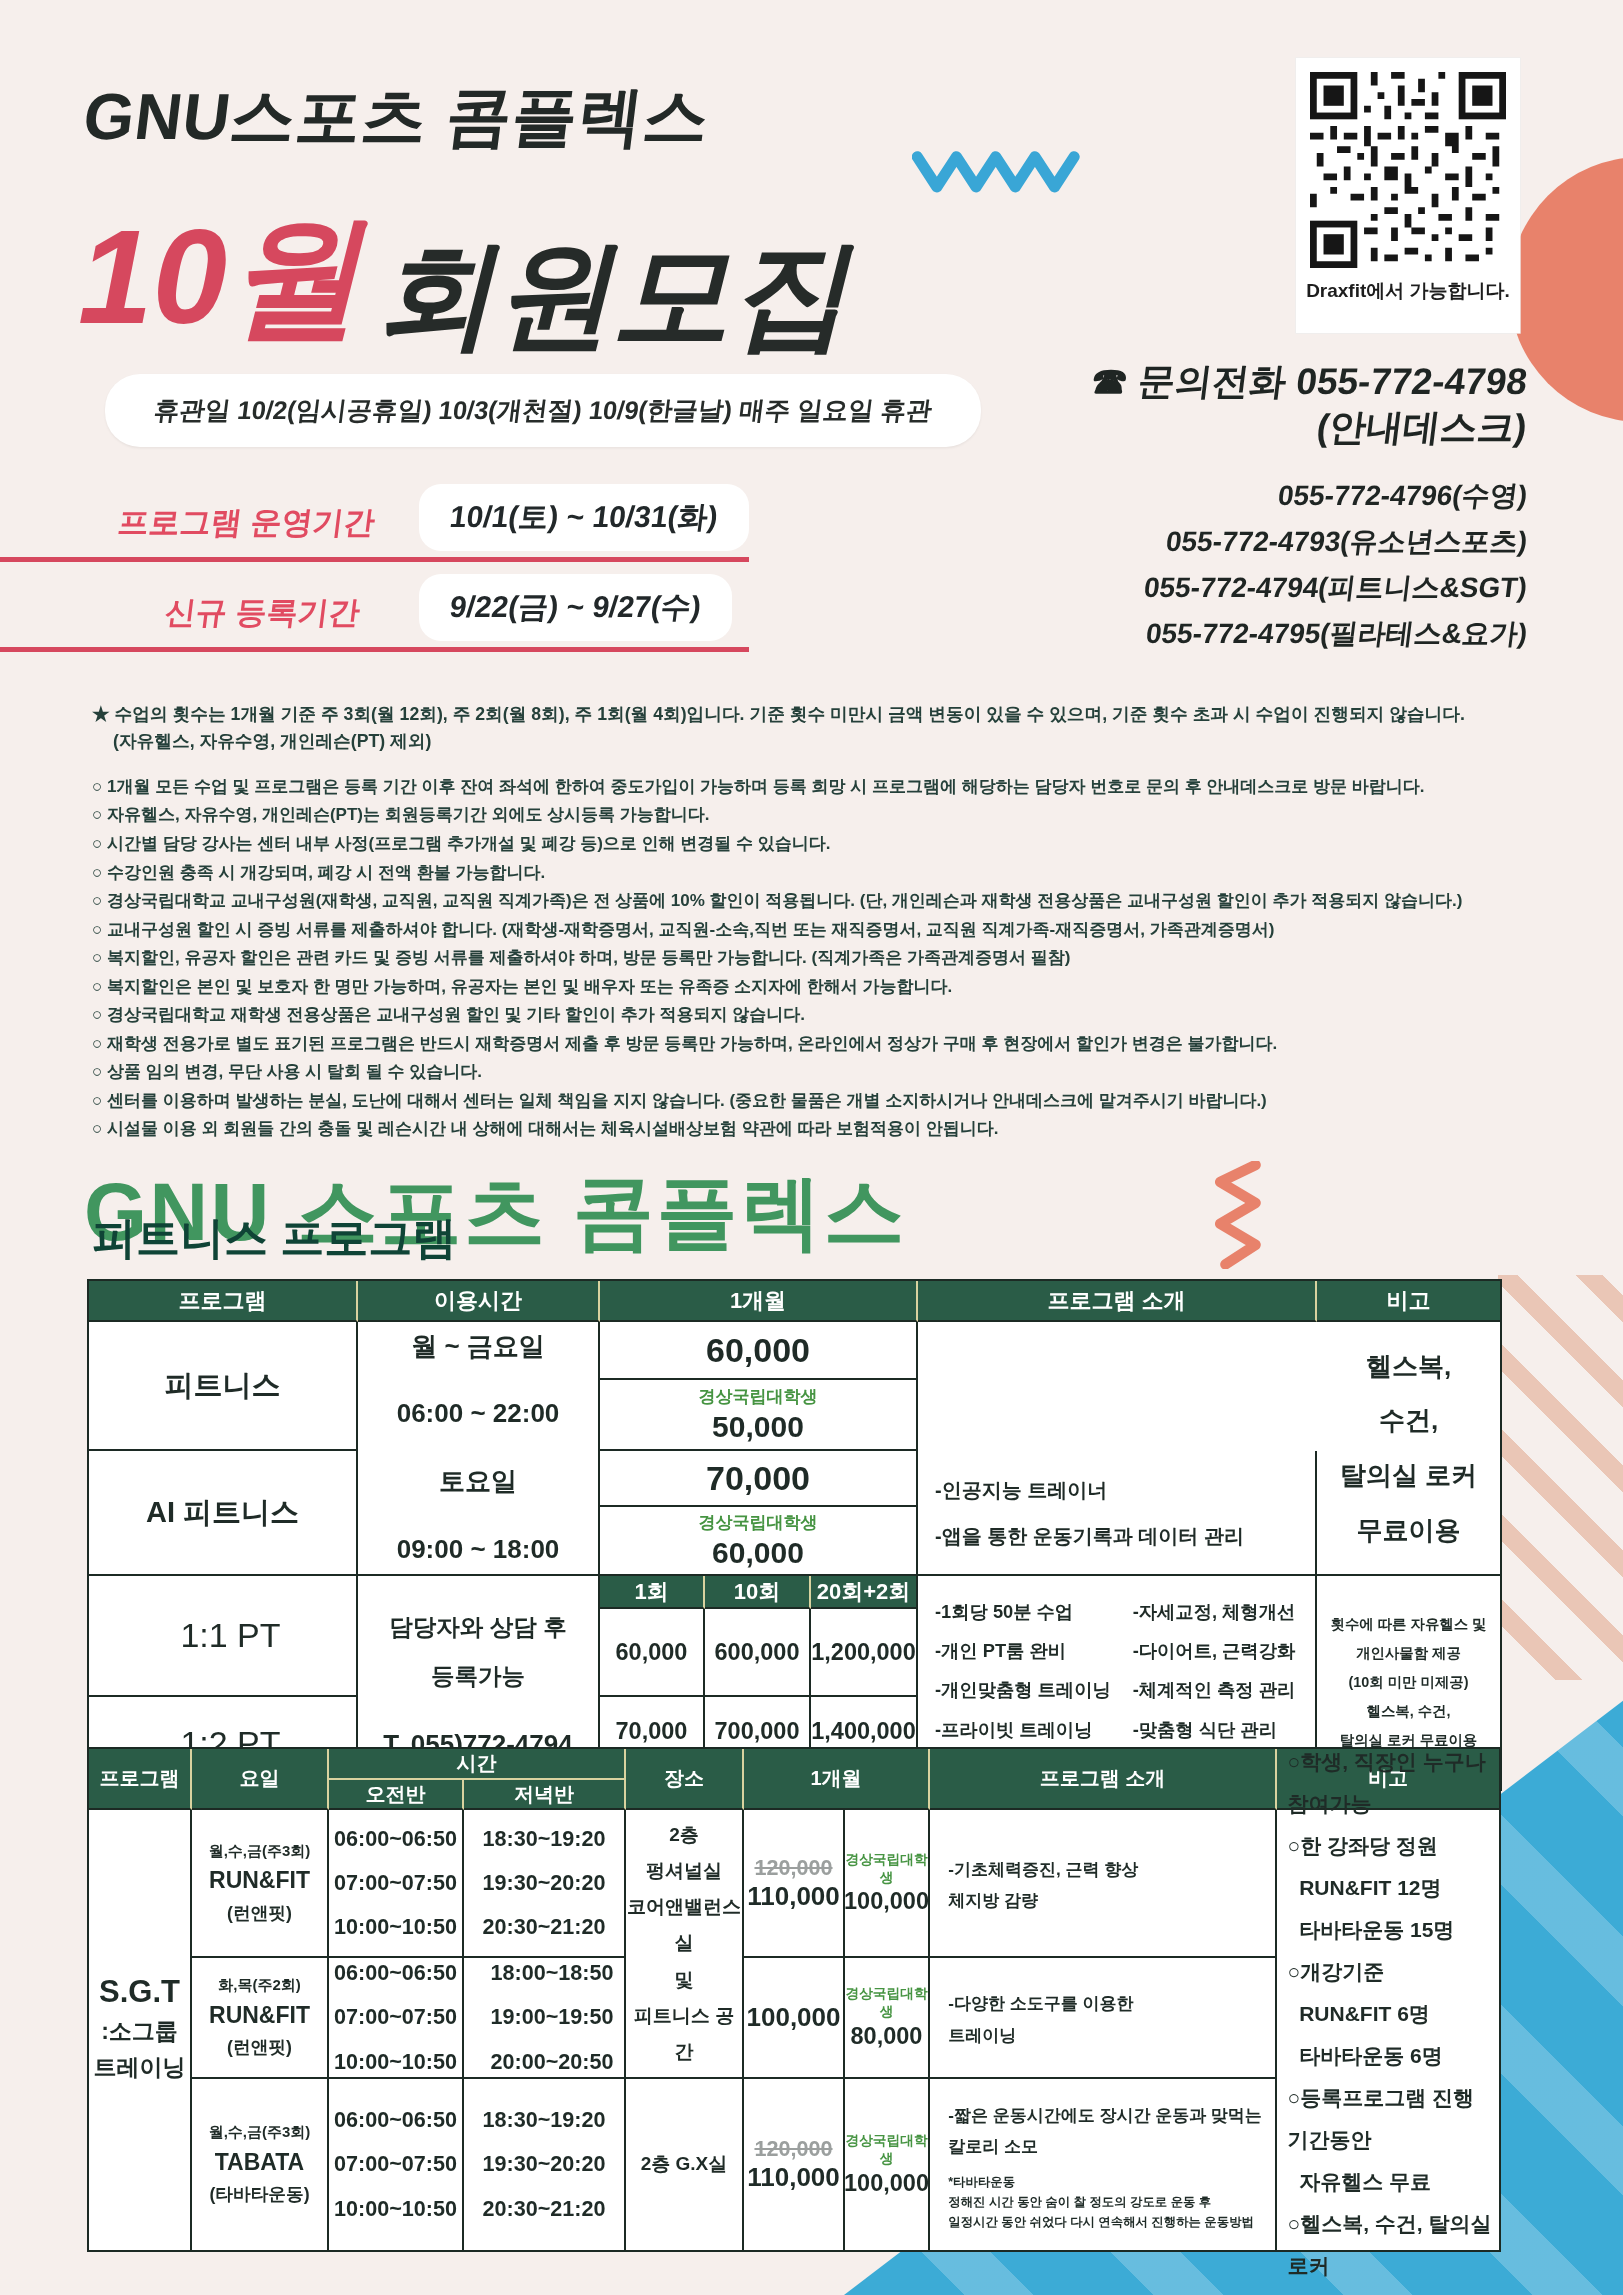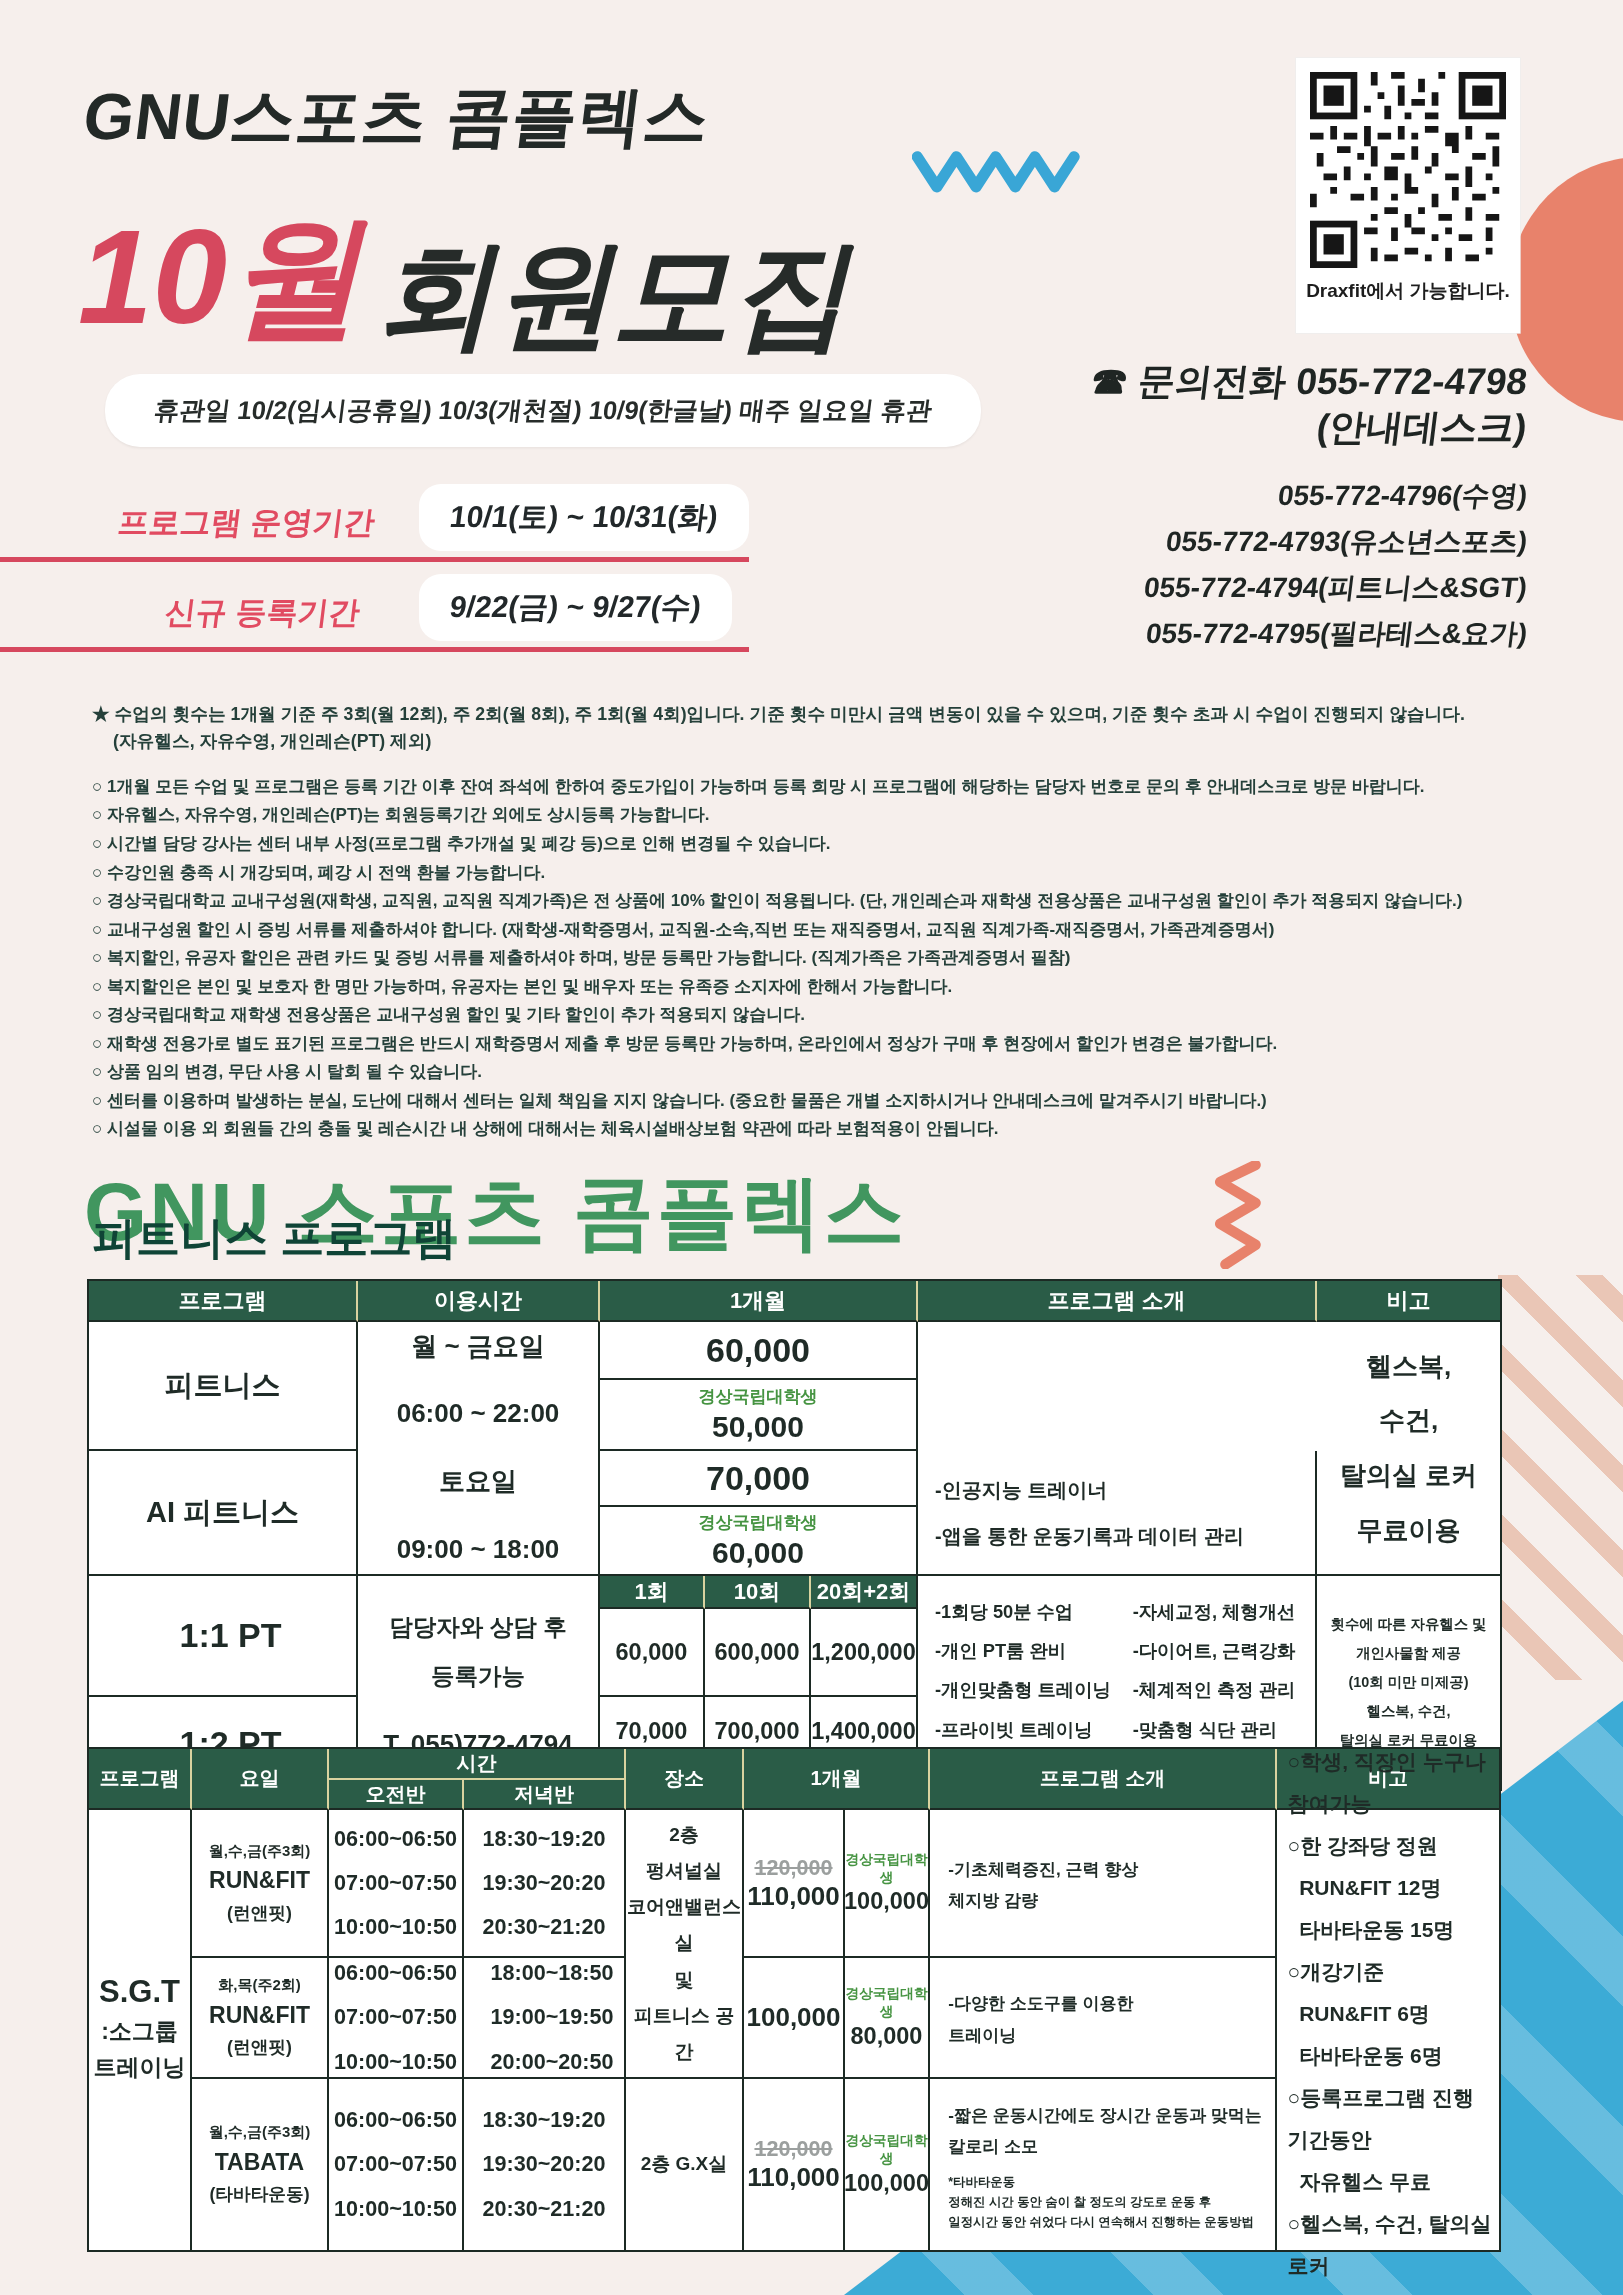--- a/index.html
+++ b/index.html
@@ -57,21 +57,21 @@
   .prog-name{font-size:29px;font-weight:700;}
   .hours{font-size:26px;font-weight:700;line-height:2.6;}
   .price-lg{font-size:34px;font-weight:700;}
   .stud-label{font-size:17px;font-weight:800;color:#469442;}
   .price-md{font-size:30px;font-weight:700;margin-top:2.6px;}
   .intro2{flex-direction:row !important;align-items:flex-start !important;justify-content:flex-start !important;
           text-align:left;padding:15.7px 6.5px 6.5px 17px;gap:22px;}
   .intro-col{font-size:20px;font-weight:600;line-height:2.3;}
   .note-a{font-size:26px;font-weight:700;line-height:2.1;}
   .pt-sub{font-size:19.6px;}
-  .pt-name{font-size:34px;font-weight:700;padding-left:16px;}
+  .pt-name{font-size:34px;font-weight:400;padding-left:16px;}
   .reg-cell{justify-content:space-evenly !important;}
   .reg-info{font-size:23.5px;font-weight:700;line-height:2.1;}
   .reg-phone{font-size:26px;font-weight:700;}
   .pt-price{font-size:23.5px;font-weight:700;}
   .pt-price-sub{font-size:14.4px;font-weight:600;margin-top:3.9px;}
   .intro-pt .intro-col{font-size:18.3px;line-height:2.15;}
   .note-b{font-size:14.4px;font-weight:700;line-height:2.0;}
 
   
   #t2{left:87px;top:1747px;grid-template-columns:103px 137px 135px 162px 118px 101px 85px 347px 222px;

